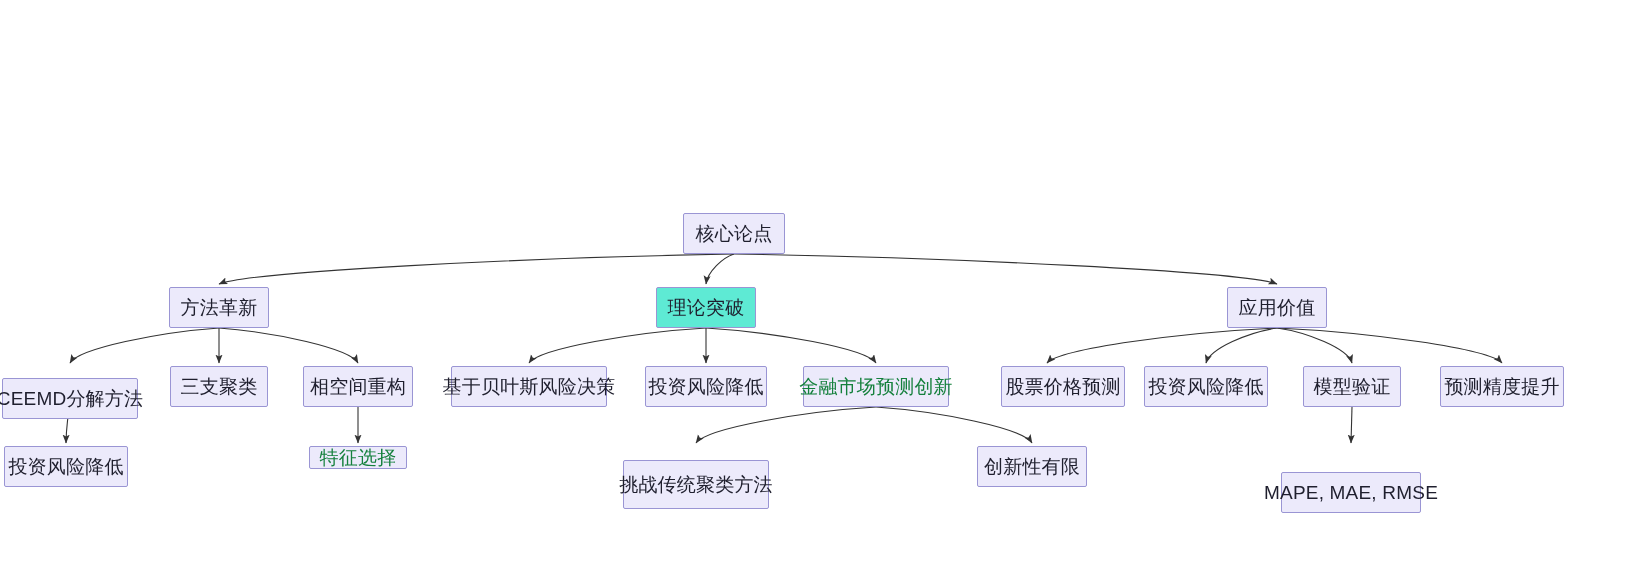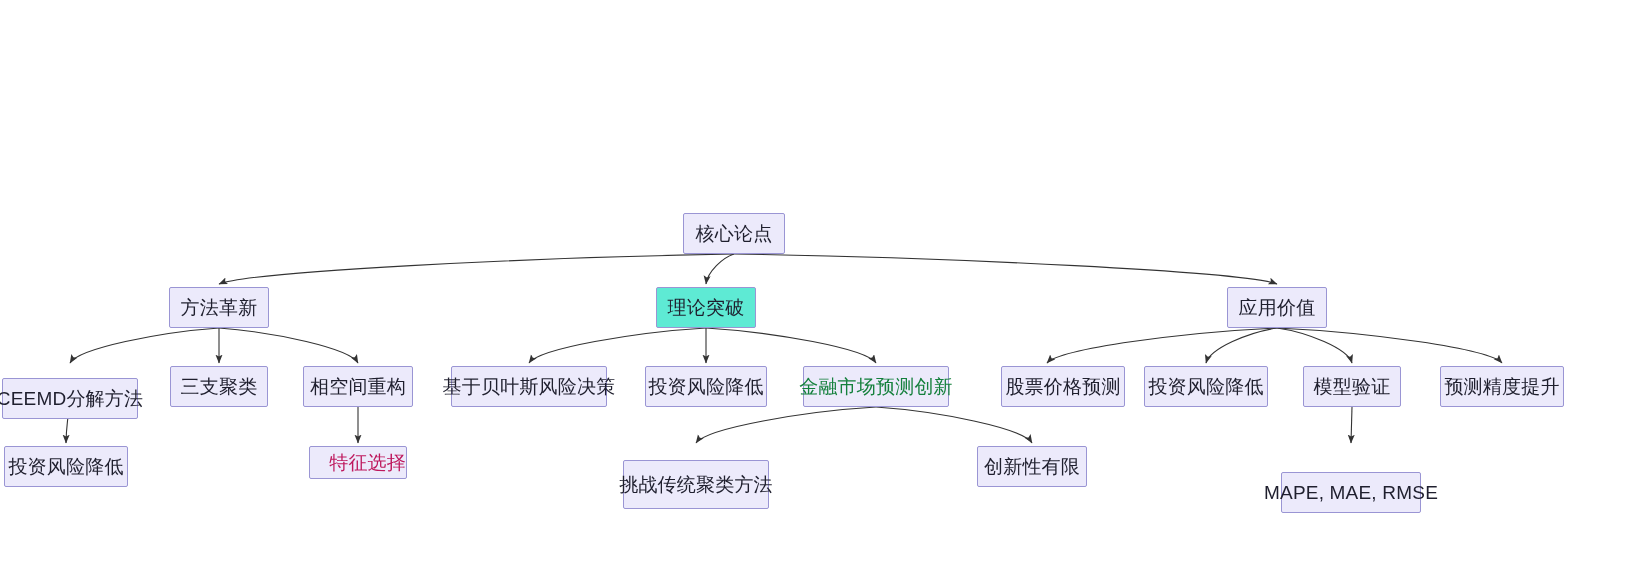--- a/index.html
+++ b/index.html
@@ -115,21 +115,21 @@
       </div>
       <div class="node" style="left: 1303px; top: 366px; width: 98px; height: 41px; background: rgb(236, 234, 251); border-color: rgb(154, 149, 212); color: rgb(31, 31, 46);">
         <span class="node-label">模型验证</span>
       </div>
       <div class="node" style="left: 1440px; top: 366px; width: 124px; height: 41px; background: rgb(236, 234, 251); border-color: rgb(154, 149, 212); color: rgb(31, 31, 46);">
         <span class="node-label">预测精度提升</span>
       </div>
       <div class="node" style="left: 4px; top: 446px; width: 124px; height: 41px; background: rgb(236, 234, 251); border-color: rgb(154, 149, 212); color: rgb(31, 31, 46);">
         <span class="node-label">投资风险降低</span>
       </div>
-      <div class="node" style="left: 309px; top: 446px; width: 98px; height: 33px; background: rgb(236, 234, 251); border-color: rgb(154, 149, 212); color: #be185d; justify-content: flex-end;">
+      <div class="node" style="left: 309px; top: 446px; width: 98px; height: 23px; background: rgb(236, 234, 251); border-color: rgb(154, 149, 212); color: #15803d;">
         <span class="node-label">特征选择</span>
       </div>
       <div class="node" style="left: 623px; top: 460px; width: 146px; height: 49px; background: rgb(236, 234, 251); border-color: rgb(154, 149, 212); color: rgb(31, 31, 46);">
         <span class="node-label">挑战传统聚类方法</span>
       </div>
       <div class="node" style="left: 977px; top: 446px; width: 110px; height: 41px; background: rgb(236, 234, 251); border-color: rgb(154, 149, 212); color: rgb(31, 31, 46);">
         <span class="node-label">创新性有限</span>
       </div>
       <div class="node" style="left: 1281px; top: 472px; width: 140px; height: 41px; background: rgb(236, 234, 251); border-color: rgb(154, 149, 212); color: rgb(31, 31, 46);">
         <span class="node-label">MAPE, MAE, RMSE</span>

